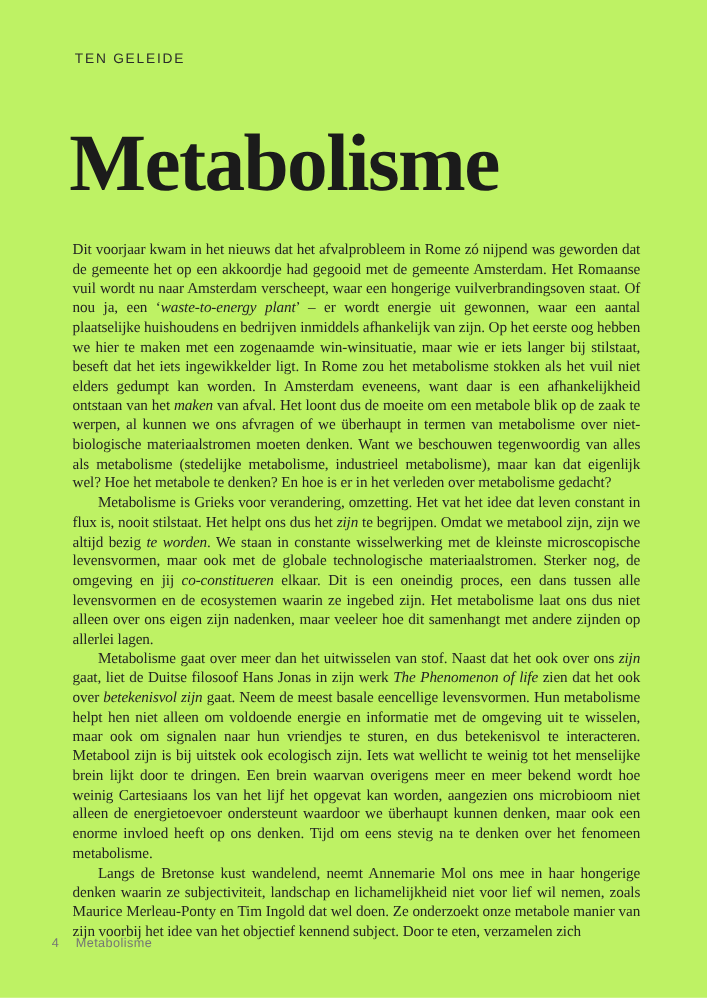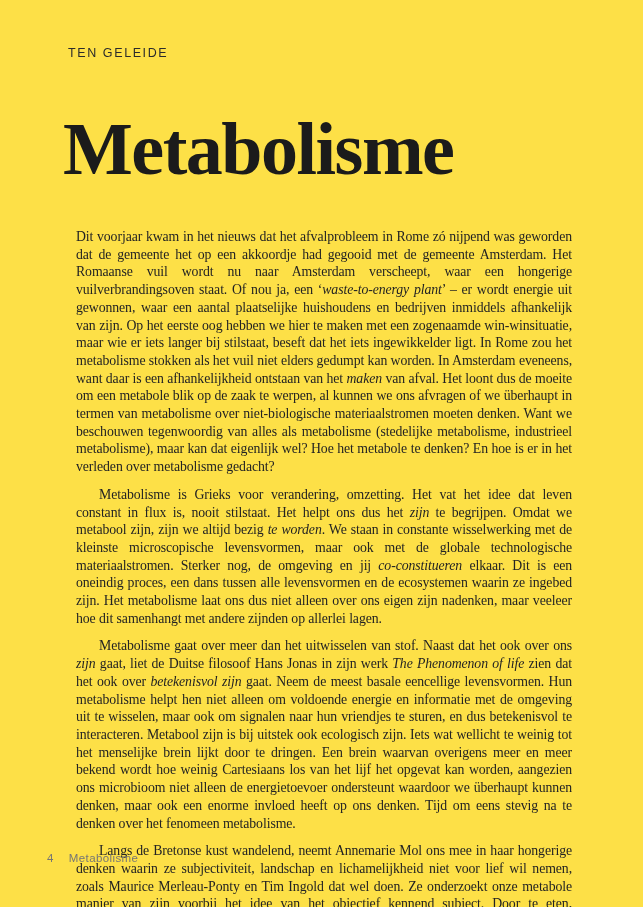--- a/index.html
+++ b/index.html
@@ -5,21 +5,21 @@
   html, body { margin: 0; padding: 0; }
   body {
     width: 643px; height: 907px;
     background: #ffffff;
     font-family: "Liberation Serif", serif;
     overflow: hidden;
   }
   .page {
     position: relative;
     width: 643px; height: 907px;
-    background: #fde047;
+    background: #bef264;
   }
   .kicker {
     position: absolute;
     left: 68px; top: 46px;
     font-family: "Liberation Sans", sans-serif;
     font-size: 12.5px;
     letter-spacing: 1.6px;
     color: #2b2b2b;
   }
   .title {
@@ -38,21 +38,21 @@
     left: 66px; top: 218px;
     width: 516px;
     font-size: 13.8px;
     line-height: 17.7px;
     letter-spacing: -0.1px;
     color: #232323;
     text-align: justify;
     hyphens: auto;
     -webkit-hyphens: auto;
   }
-  .body-text p { margin: 10px; }
+  .body-text p { margin: 0; }
   .body-text p.indent { text-indent: 23px; }
   .body-text i { font-style: italic; }
   .footer {
     position: absolute;
     left: 47px; top: 852px;
     display: flex;
     align-items: baseline;
     gap: 15px;
     font-family: "Liberation Sans", sans-serif;
     font-size: 11.5px;

